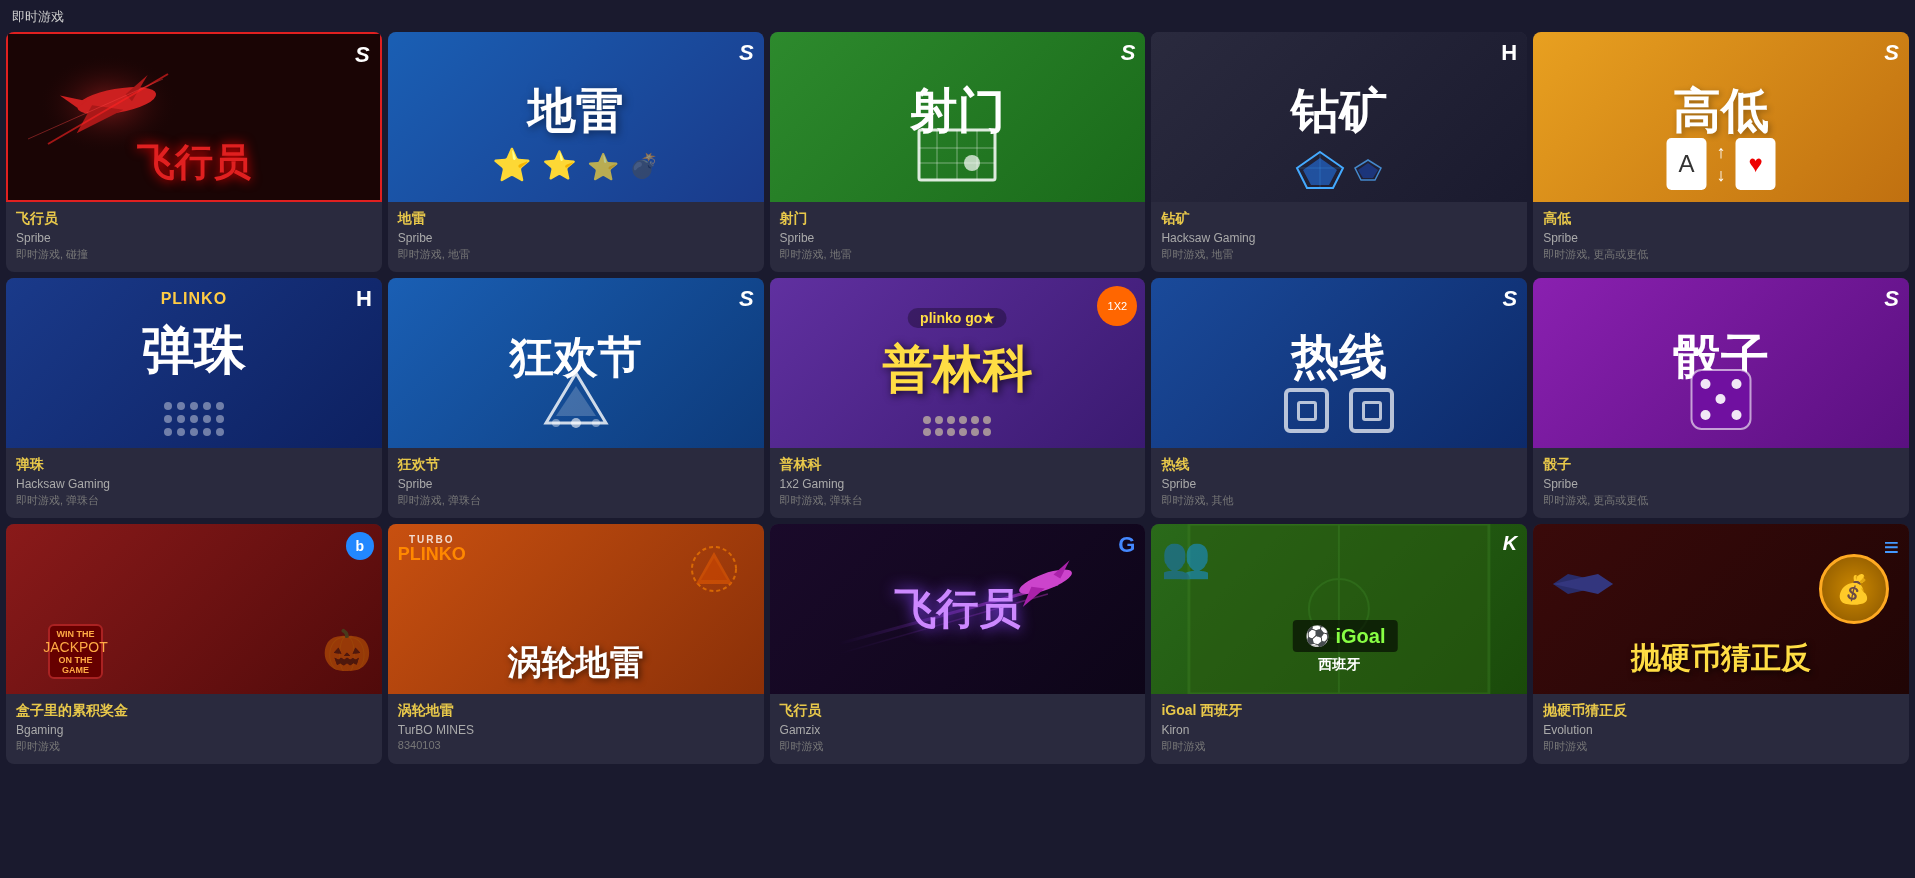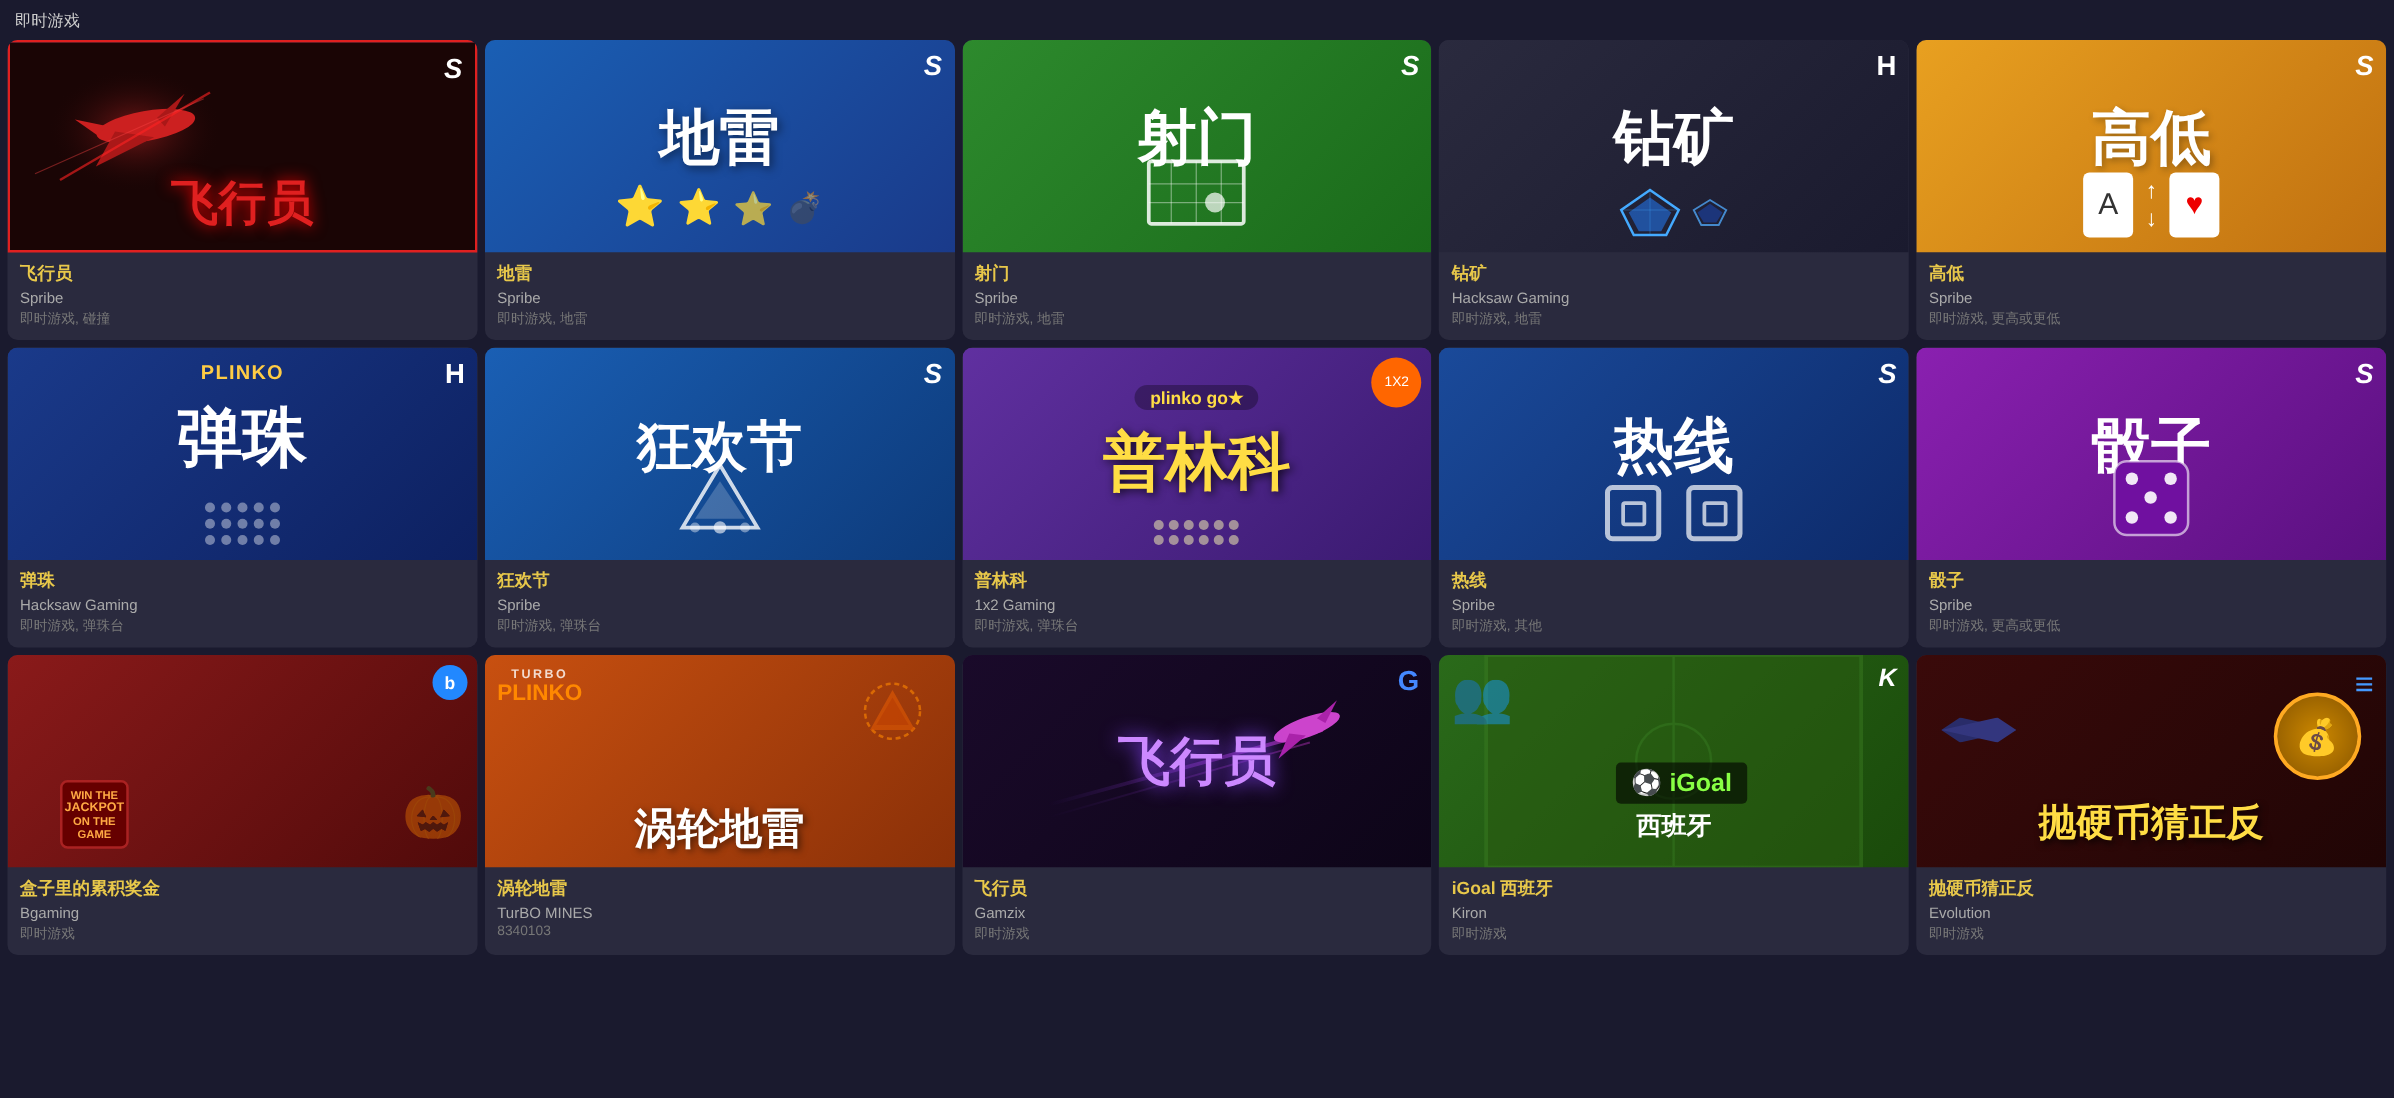--- a/index.html
+++ b/index.html
@@ -371,21 +371,21 @@
       <div class="game-tags">即时游戏, 更高或更低</div>
     </div>
   </div>
     <div class="game-card">
     <div class="game-thumb" style="position:relative;">
 
       <div class="thumb-content" style="background:linear-gradient(135deg,#8a1a1a,#500a0a);">
         <div style="position:absolute;bottom:15px;left:10px;padding-left:32px;">
           <div style="background:#660000;border:2px solid #aa2222;border-radius:6px;width:55px;height:55px;display:flex;flex-direction:column;align-items:center;justify-content:center;">
             <div style="font-size:9px;color:#ffaa44;font-weight:bold;">WIN THE</div>
-            <div style="font-size:10px;color:#ffaa44;font-weight:bold;">JACKPOT</div>
+            <div style="font-size:14px;color:#ffaa44;font-weight:normal;">JACKPOT</div>
             <div style="font-size:9px;color:#ffaa44;font-weight:bold;">ON THE</div>
             <div style="font-size:9px;color:#ffaa44;font-weight:bold;">GAME</div>
           </div>
         </div>
         <div style="position:absolute;right:10px;bottom:20px;font-size:40px;opacity:0.4;">🎃</div>
       </div>
       <div style="position:absolute;top:8px;right:8px;background:#2288ff;border-radius:50%;width:28px;height:28px;display:flex;align-items:center;justify-content:center;font-weight:900;font-size:14px;color:#fff;z-index:3;">b</div>
     </div>
     <div class="game-info">
       <div class="game-name">盒子里的累积奖金</div>
@@ -454,21 +454,21 @@
       <div class="thumb-content" style="background:linear-gradient(135deg,#2a6a1a,#1a4a0a);">
         <svg width="100%" height="100%" viewBox="0 0 300 170" style="position:absolute;top:0;left:0;opacity:0.5;">
           <rect width="300" height="170" fill="#2a5a10"></rect>
 
           <rect x="0" y="0" width="300" height="170" fill="none" stroke="#3a7a20" stroke-width="3"></rect>
           <line x1="150" y1="0" x2="150" y2="170" stroke="#3a7a20" stroke-width="2"></line>
           <circle cx="150" cy="85" r="30" fill="none" stroke="#3a7a20" stroke-width="2"></circle>
         </svg>
         <div style="position:absolute;bottom:20px;left:50%;transform:translateX(-50%);text-align:center;">
           <div style="background:rgba(0,0,0,0.6);border-radius:4px;padding:4px 12px;display:inline-block;font-size:20px;font-weight:900;color:#88ff44;margin-left:12px;">⚽ iGoal</div>
-          <div style="font-size:20px;font-weight:bold;color:#fff;margin-top:4px;">西班牙</div>
+          <div style="font-size:14px;font-weight:bold;color:#fff;margin-top:4px;">西班牙</div>
         </div>
         <div style="position:absolute;top:10px;left:10px;font-size:40px;opacity:0.5;">👥</div>
       </div>
       <div style="position:absolute;top:8px;right:10px;color:#fff;font-size:20px;font-weight:900;z-index:3;font-style:italic;">K</div>
     </div>
     <div class="game-info">
       <div class="game-name">iGoal 西班牙</div>
       <div class="game-provider">Kiron</div>
       <div class="game-tags">即时游戏</div>
     </div>

